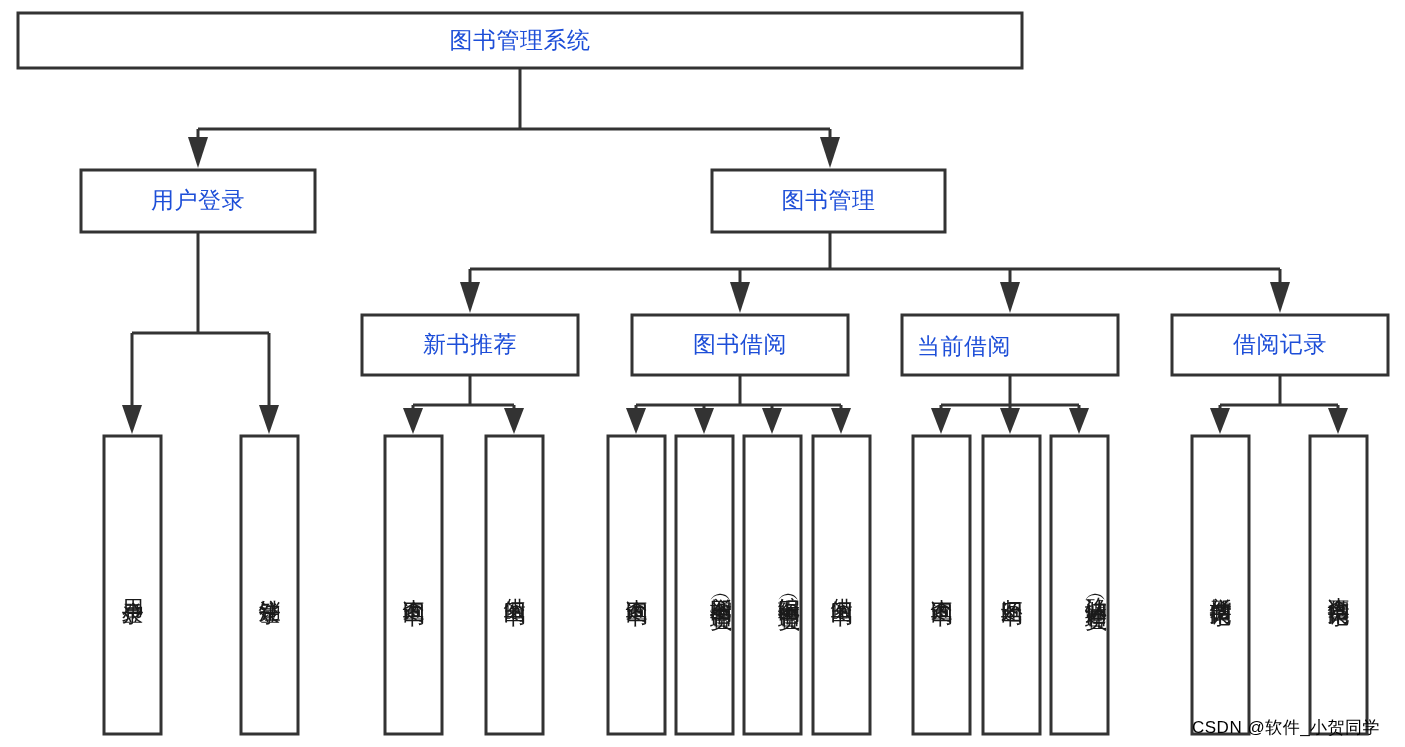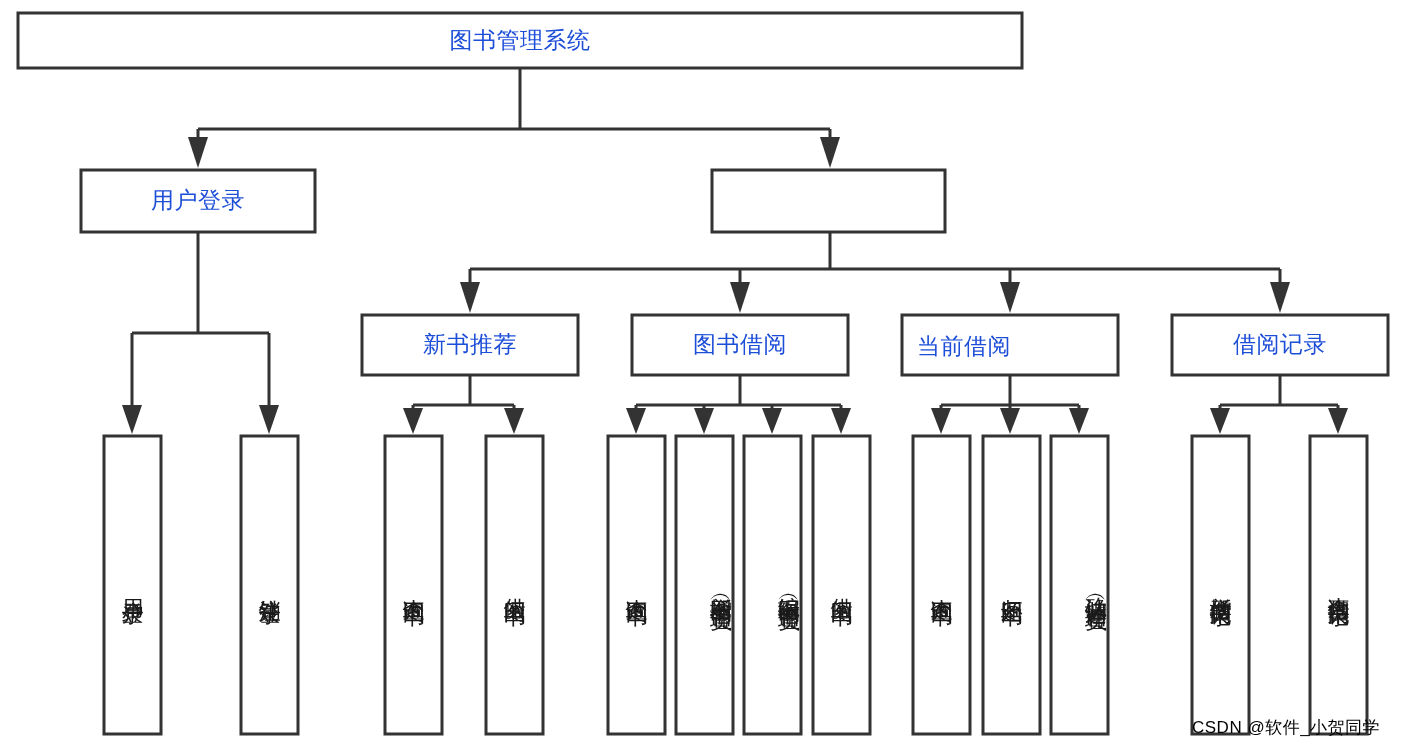--- a/index.html
+++ b/index.html
@@ -174,20 +174,21 @@
       <rect class="node-rect" x="983" y="436" width="57" height="298"></rect>
       <rect class="node-rect" x="1051" y="436" width="57" height="298"></rect>
       <rect class="node-rect" x="1192" y="436" width="57" height="298"></rect>
       <rect class="node-rect" x="1310" y="436" width="57" height="298"></rect>
     </g>
   </svg>
 
   <div class="node-label-h" style="left:18px; top:13px; width:1004px; height:55px;">图书管理系统</div>
 
   <div class="node-label-h" style="left:81px; top:170px; width:234px; height:62px;">用户登录</div>
+  <div class="node-label-h" style="left:712px; top:170px; width:233px; height:62px;">图书管理</div>
 
   <div class="node-label-h" style="left:362px; top:315px; width:216px; height:60px;">新书推荐</div>
   <div class="node-label-h" style="left:632px; top:315px; width:216px; height:60px;">图书借阅</div>
   <div class="node-label-h" style="left:856px; top:315px; width:216px; height:64px;">当前借阅</div>
   <div class="node-label-h" style="left:1172px; top:315px; width:216px; height:60px;border-radius:28px;">借阅记录</div>
 
   <div class="node-label-v centered" style="left:104px; top:436px; width:57px; height:298px;">用户登录</div>
   <div class="node-label-v centered" style="left:241px; top:436px; width:57px; height:298px;">注销登录</div>
   <div class="node-label-v centered" style="left:385px; top:436px; width:57px; height:298px;">查询图书</div>
   <div class="node-label-v centered" style="left:486px; top:436px; width:57px; height:298px;">借阅图书</div>

